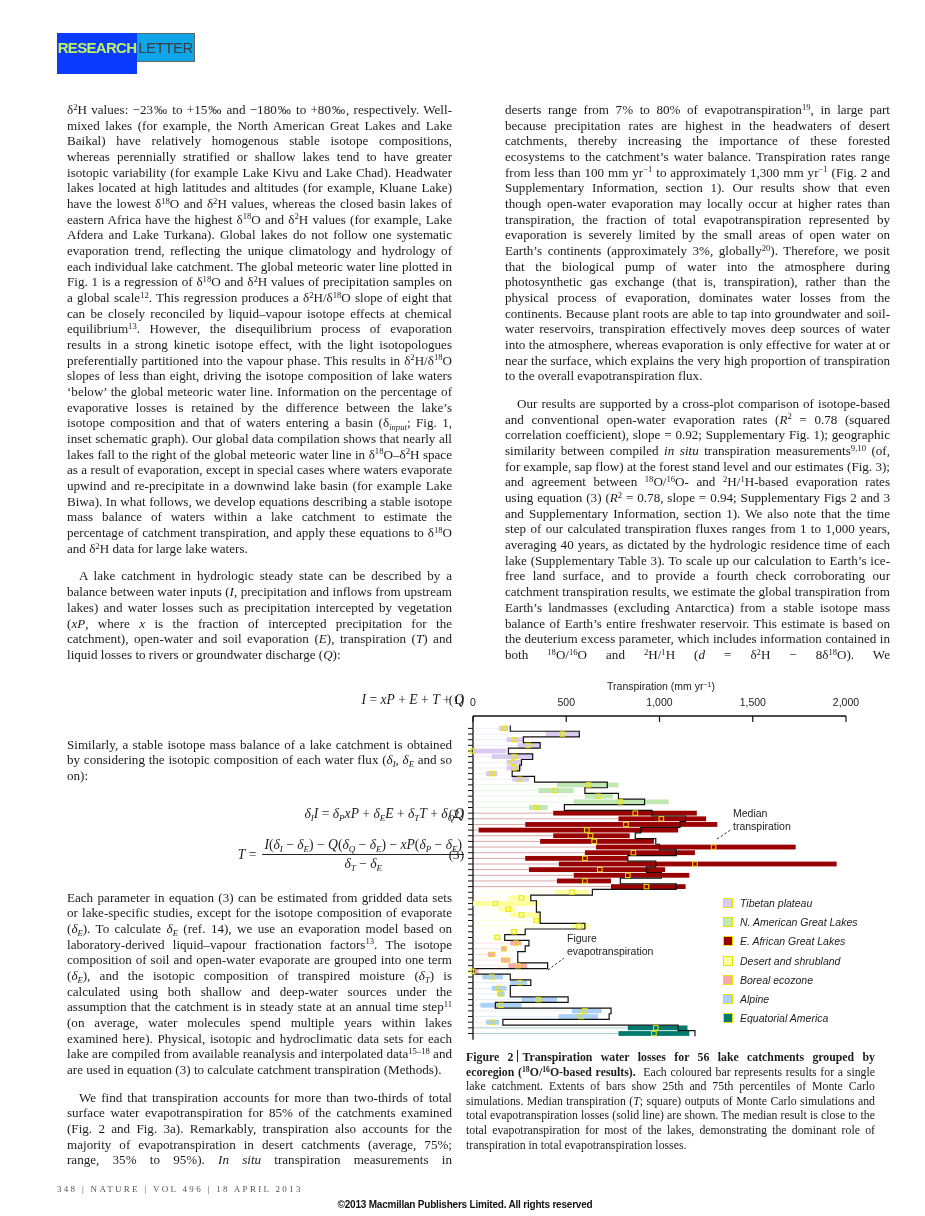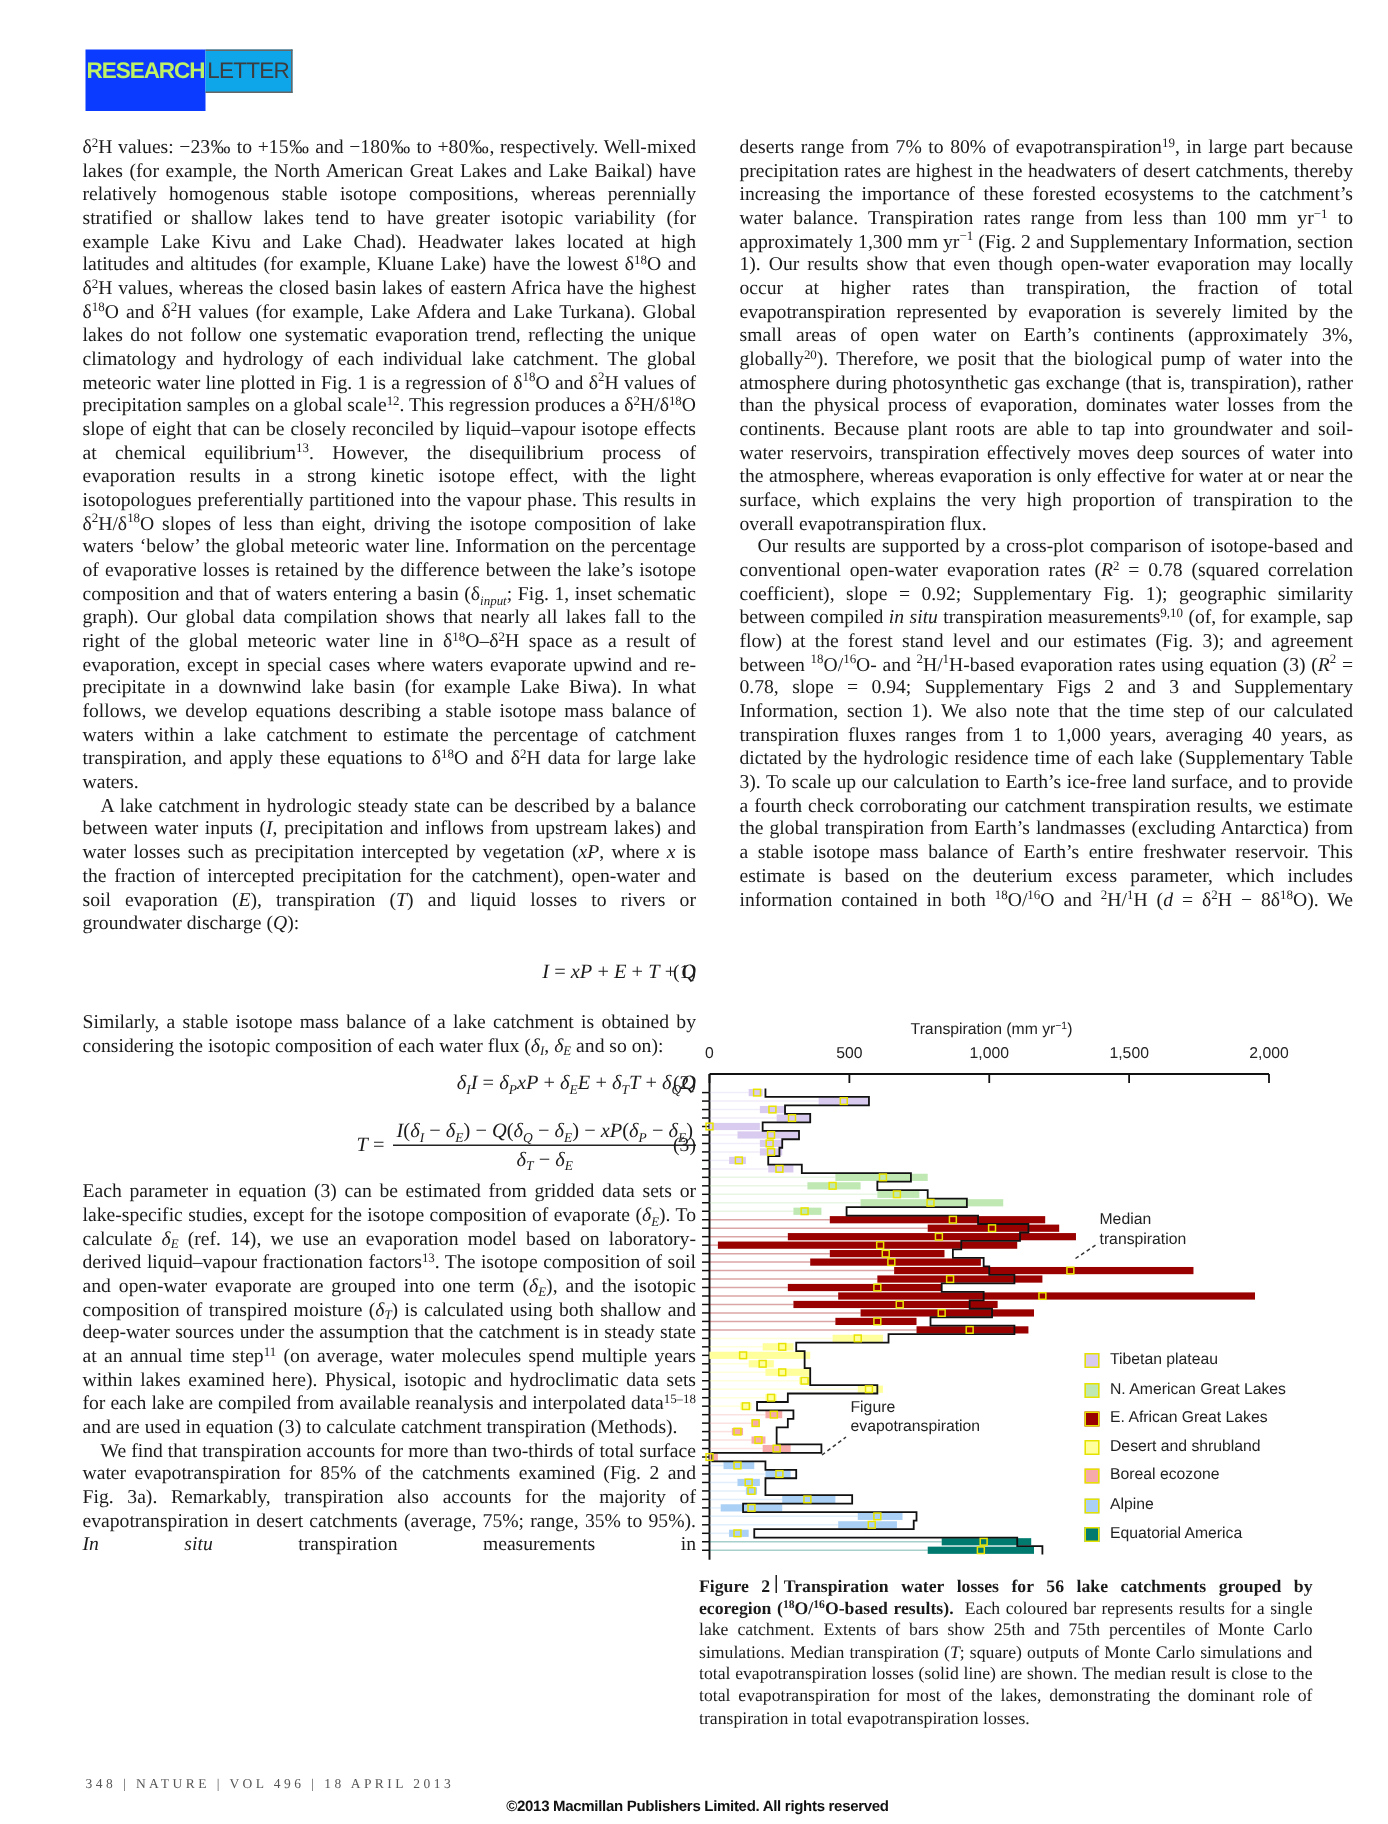--- a/index.html
+++ b/index.html
@@ -5,41 +5,41 @@
   html,body{margin:0;padding:0;}
   body{width:925px;height:1216px;position:relative;background:#ffffff;overflow:hidden;
        font-family:"Liberation Serif","DejaVu Serif",serif;color:#1b1b1b;}
   .hdr-research{position:absolute;left:57px;top:33px;width:80px;height:41px;background:#0b3bff;
        color:#bef264;font-family:"Liberation Sans","DejaVu Sans",sans-serif;font-weight:bold;font-size:15px;
        letter-spacing:-0.7px;line-height:29px;text-align:center;}
   .hdr-letter{position:absolute;left:137px;top:33px;width:57px;height:27px;border:1px solid #666;border-left:none;
        color:#3d3d3d;font-family:"Liberation Sans","DejaVu Sans",sans-serif;font-size:15px;letter-spacing:-0.5px;
        line-height:27px;text-align:center;background:#0ea5e9;}
   .col{position:absolute;width:409px;font-size:13.1px;line-height:15.67px;text-align:justify;}
-  .col p{margin:0;}
+  .col p{margin:12px;}
   .indent{text-indent:12px;}
   .last-justify{text-align-last:justify;}
   sup{font-size:0.66em;line-height:0;position:relative;top:-0.5em;vertical-align:baseline;}
   sub{font-size:0.66em;line-height:0;position:relative;top:0.32em;vertical-align:baseline;font-style:italic;}
   .eq{position:relative;display:flex;align-items:center;justify-content:flex-end;font-size:13.6px;}
   .eq .num{position:absolute;right:0;top:50%;transform:translateY(-50%);font-size:13.1px;}
   .eq1{height:50px;}
   .eq2{height:36px;}
   .eq3{height:46px;}
   .frac{display:inline-flex;flex-direction:column;align-items:center;margin-left:6px;}
   .frac .numr{border-bottom:1px solid #222;padding:0 2px 1px 2px;line-height:16px;}
   .frac .den{line-height:16px;padding-top:1px;}
   .chart{position:absolute;left:466px;top:676px;width:410px;height:372px;
          font-family:"Liberation Sans","DejaVu Sans",sans-serif;color:#222;}
   .chart svg{position:absolute;left:0;top:0;}
   .chart-title{position:absolute;left:0;top:4px;width:390px;text-align:center;font-size:10.5px;}
   .tick-label{position:absolute;top:20px;font-size:10.5px;transform:translateX(-50%);white-space:nowrap;}
   .annot{position:absolute;font-size:10.5px;line-height:13px;color:#222;}
   .legend{position:absolute;left:257px;top:217px;}
-  .legend-item{display:flex;align-items:flex-end;height:19.3px;font-size:10.5px;}
+  .legend-item{display:flex;align-items:center;height:19.3px;font-size:10.5px;font-style:italic;}
   .legend-swatch{width:8px;height:8px;border:1px solid #e6e200;margin-right:7px;}
   .caption{position:absolute;left:466px;top:1050px;width:409px;font-size:11.8px;line-height:14.6px;text-align:justify;}
   .caption b{font-weight:bold;}
   .cap-sep{display:inline-block;width:1px;height:12px;background:#222;margin:0 4px;vertical-align:-1px;}
   .footer-page{position:absolute;left:57px;top:1184px;font-size:9px;letter-spacing:2.3px;color:#555;
        font-family:"Liberation Serif","DejaVu Serif",serif;}
   .footer-copy{position:absolute;left:0;top:1199px;width:930px;text-align:center;font-size:10px;font-weight:bold;
        font-family:"Liberation Sans","DejaVu Sans",sans-serif;letter-spacing:-0.2px;color:#111;}
 </style>
 </head>

